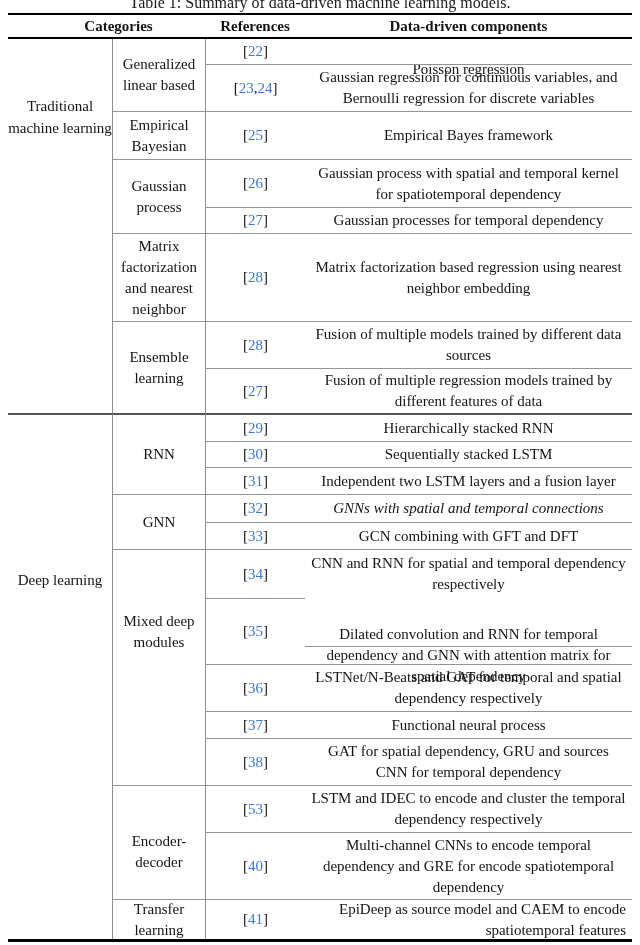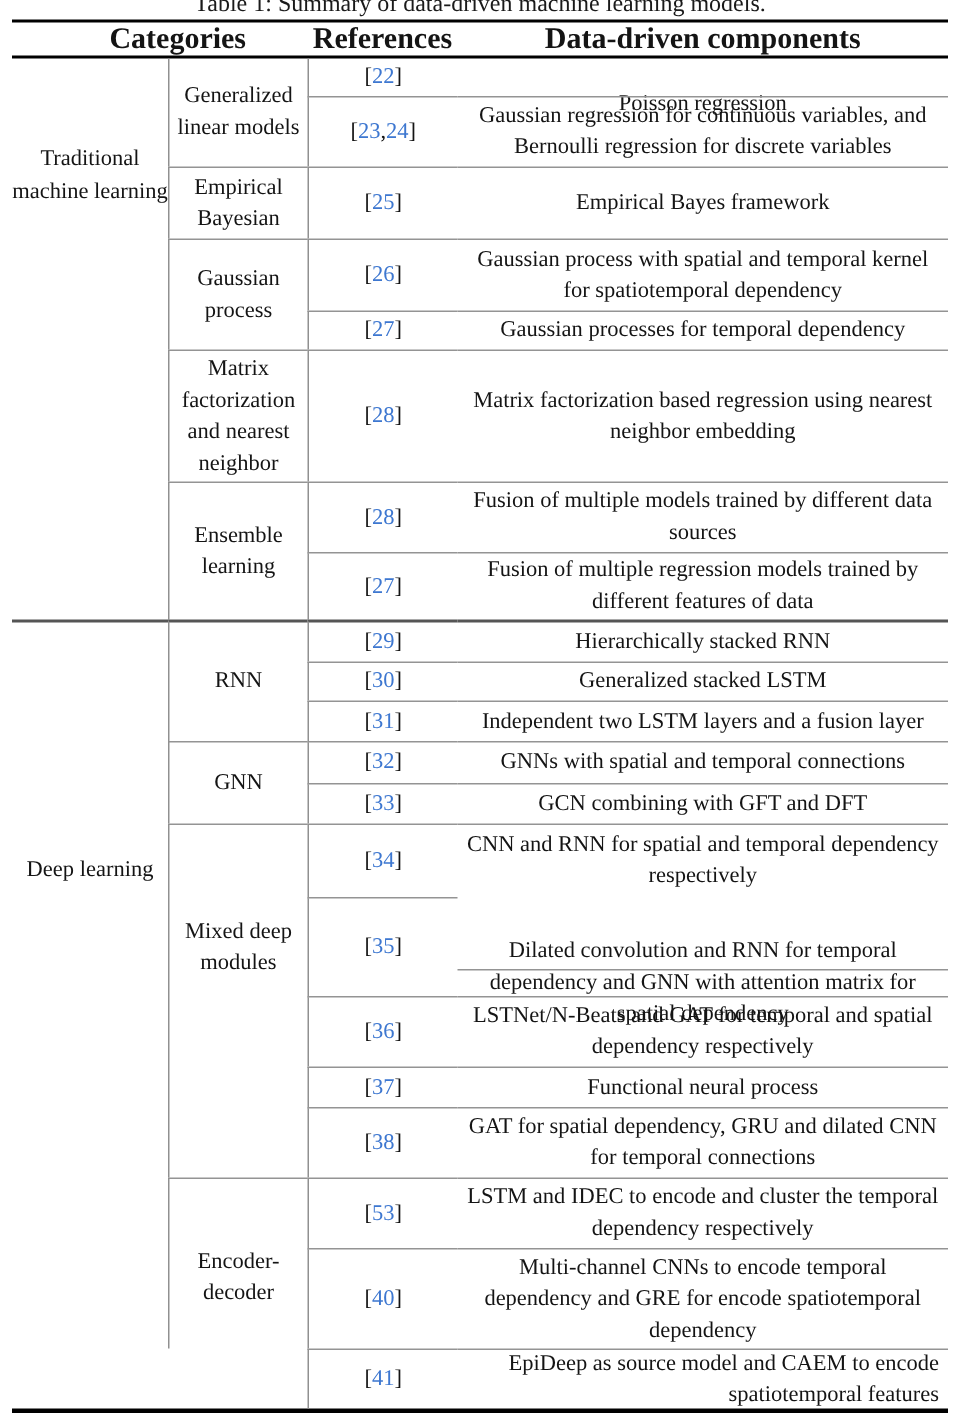--- a/index.html
+++ b/index.html
@@ -11,21 +11,21 @@
   .title{
     position:absolute;top:-7px;left:0;width:640px;
     text-align:center;font-size:16px;line-height:19px;color:#1a1a1a;
   }
   .wrap{position:absolute;top:13px;left:8px;width:624px;}
   .rule{height:2px;background:#000;}
   .rule.bottom{height:3px;}
   .header{
     display:grid;grid-template-columns:197px 100px 327px;
     height:22px;align-items:center;text-align:center;
-    font-weight:bold;font-size:20px;
+    font-weight:bold;font-size:15px;
   }
   .header .hc1{padding-left:24px;}
   .grid{
     display:grid;grid-template-columns:104px 93px 100px 327px;
     font-size:15px;
   }
   .cell{
     display:flex;align-items:center;justify-content:center;
     text-align:center;box-sizing:border-box;line-height:21px;
   }
@@ -48,21 +48,21 @@
     <div class="cell hc1">Categories</div>
     <div class="cell">References</div>
     <div class="cell">Data-driven components</div>
   </div>
   <div class="rule"></div>
   <div class="grid" id="grid" style="grid-template-rows: 25px 47px 48px 48px 26px 88px 47px 45px 28px 26px 27px 28px 27px 49px 66px 47px 27px 47px 47px 67px 40px;">
       <div class="cell cat padtop" style="grid-area: 1 / 1 / span 8; padding-top: 56px;">
         <div class="">Traditional machine learning</div>
       </div>
       <div class="cell vline" style="grid-area: 1 / 2 / span 2;">
-        <div class="">Generalized linear models</div>
+        <div class="">Generalized linear based</div>
       </div>
       <div class="cell vline" style="grid-area: 1 / 3;">[<div class="cite" style="display: inline;">22</div>]</div>
       <div class="cell comp" style="grid-area: 1 / 4; margin-top: 29px;">Poisson regression</div>
       <div class="cell vline hthin" style="grid-area: 2 / 3;">[<div class="cite" style="display: inline;">23</div>, <div class="cite" style="display: inline;">24</div>]</div>
       <div class="cell comp hthin" style="grid-area: 2 / 4;">Gaussian regression for continuous variables, and Bernoulli regression for discrete variables</div>
       <div class="cell vline hthin" style="grid-area: 3 / 2 / span 1; justify-content: flex-end;">
         <div class="">Empirical Bayesian</div>
       </div>
       <div class="cell vline hthin" style="grid-area: 3 / 3;">[<div class="cite" style="display: inline;">25</div>]</div>
       <div class="cell comp hthin" style="grid-area: 3 / 4;">Empirical Bayes framework</div>
@@ -87,47 +87,50 @@
       <div class="cell comp hthin" style="grid-area: 8 / 4;">Fusion of multiple regression models trained by different features of data</div>
       <div class="cell cat padtop hcat" style="grid-area: 9 / 1 / span 13; padding-top: 154px;">
         <div class="">Deep learning</div>
       </div>
       <div class="cell vline hcat" style="grid-area: 9 / 2 / span 3;">
         <div class="">RNN</div>
       </div>
       <div class="cell vline hcat" style="grid-area: 9 / 3;">[<div class="cite" style="display: inline;">29</div>]</div>
       <div class="cell comp hcat" style="grid-area: 9 / 4;">Hierarchically stacked RNN</div>
       <div class="cell vline hthin" style="grid-area: 10 / 3;">[<div class="cite" style="display: inline;">30</div>]</div>
-      <div class="cell comp hthin" style="grid-area: 10 / 4;">Generalized stacked LSTM</div>
+      <div class="cell comp hthin" style="grid-area: 10 / 4;">Sequentially stacked LSTM</div>
       <div class="cell vline hthin" style="grid-area: 11 / 3;">[<div class="cite" style="display: inline;">31</div>]</div>
       <div class="cell comp hthin" style="grid-area: 11 / 4;">Independent two LSTM layers and a fusion layer</div>
       <div class="cell vline hthin" style="grid-area: 12 / 2 / span 2;">
         <div class="">GNN</div>
       </div>
       <div class="cell vline hthin" style="grid-area: 12 / 3;">[<div class="cite" style="display: inline;">32</div>]</div>
-      <div class="cell comp hthin" style="grid-area: 12 / 4;">GNNs with spatial and temporal connections</div>
+      <div class="cell comp hthin" style="grid-area: 12 / 4; font-style: italic;">GNNs with spatial and temporal connections</div>
       <div class="cell vline hthin" style="grid-area: 13 / 3;">[<div class="cite" style="display: inline;">33</div>]</div>
       <div class="cell comp hthin" style="grid-area: 13 / 4;">GCN combining with GFT and DFT</div>
       <div class="cell vline hthin padtop" style="padding-top: 61px; grid-area: 14 / 2 / span 5;">
         <div class="">Mixed deep modules</div>
       </div>
       <div class="cell vline hthin" style="grid-area: 14 / 3;">[<div class="cite" style="display: inline;">34</div>]</div>
       <div class="cell comp hthin" style="grid-area: 14 / 4;">CNN and RNN for spatial and temporal dependency respectively</div>
       <div class="cell vline hthin" style="grid-area: 15 / 3;">[<div class="cite" style="display: inline;">35</div>]</div>
       <div class="cell comp hthin" style="grid-area: 15 / 4; margin-top: 48px;">Dilated convolution and RNN for temporal dependency and GNN with attention matrix for spatial dependency</div>
       <div class="cell vline hthin" style="grid-area: 16 / 3;">[<div class="cite" style="display: inline;">36</div>]</div>
       <div class="cell comp hthin" style="grid-area: 16 / 4;">LSTNet/N-Beats and GAT for temporal and spatial dependency respectively</div>
       <div class="cell vline hthin" style="grid-area: 17 / 3;">[<div class="cite" style="display: inline;">37</div>]</div>
       <div class="cell comp hthin" style="grid-area: 17 / 4;">Functional neural process</div>
       <div class="cell vline hthin" style="grid-area: 18 / 3;">[<div class="cite" style="display: inline;">38</div>]</div>
-      <div class="cell comp hthin" style="grid-area: 18 / 4;">GAT for spatial dependency, GRU and dilated CNN for temporal connections</div>
+      <div class="cell comp hthin" style="grid-area: 18 / 4;">GAT for spatial dependency, GRU and sources CNN for temporal dependency</div>
       <div class="cell vline hthin padtop" style="padding-top: 45px; grid-area: 19 / 2 / span 2;">
         <div class="">Encoder-decoder</div>
       </div>
       <div class="cell vline hthin" style="grid-area: 19 / 3;">[<div class="cite" style="display: inline;">53</div>]</div>
       <div class="cell comp hthin" style="grid-area: 19 / 4;">LSTM and IDEC to encode and cluster the temporal dependency respectively</div>
       <div class="cell vline hthin" style="grid-area: 20 / 3;">[<div class="cite" style="display: inline;">40</div>]</div>
       <div class="cell comp hthin" style="grid-area: 20 / 4;">Multi-channel CNNs to encode temporal dependency and GRE for encode spatiotemporal dependency</div>
+      <div class="cell vline hthin" style="grid-area: 21 / 2 / span 1;">
+        <div class="">Transfer learning</div>
+      </div>
       <div class="cell vline hthin" style="grid-area: 21 / 3;">[<div class="cite" style="display: inline;">41</div>]</div>
       <div class="cell comp hthin" style="grid-area: 21 / 4; text-align: right;">EpiDeep as source model and CAEM to encode spatiotemporal features</div>
     </div>
   <div class="rule bottom"></div>
 </div>
 
 </body></html>

